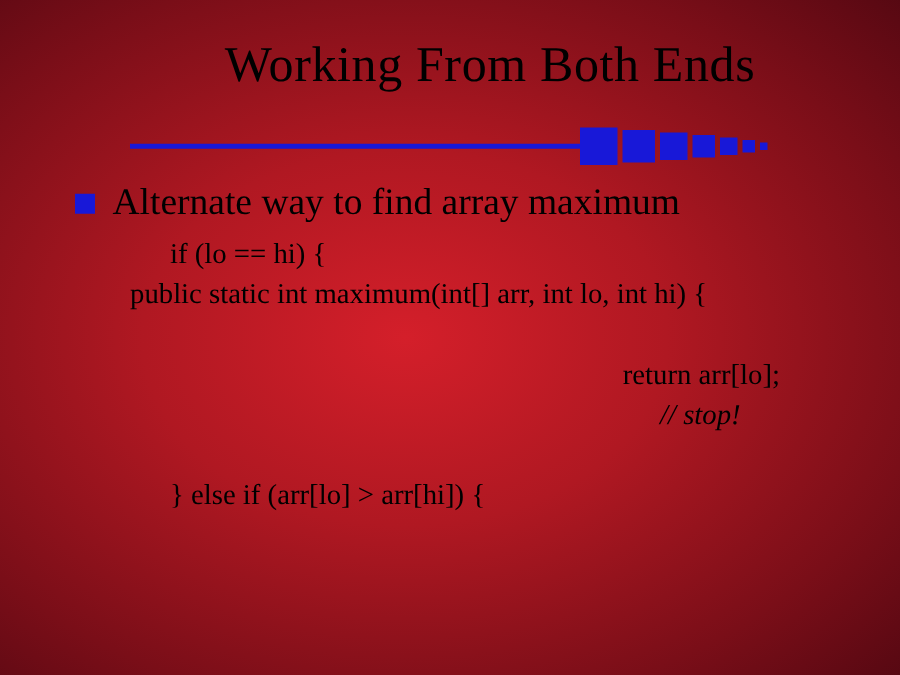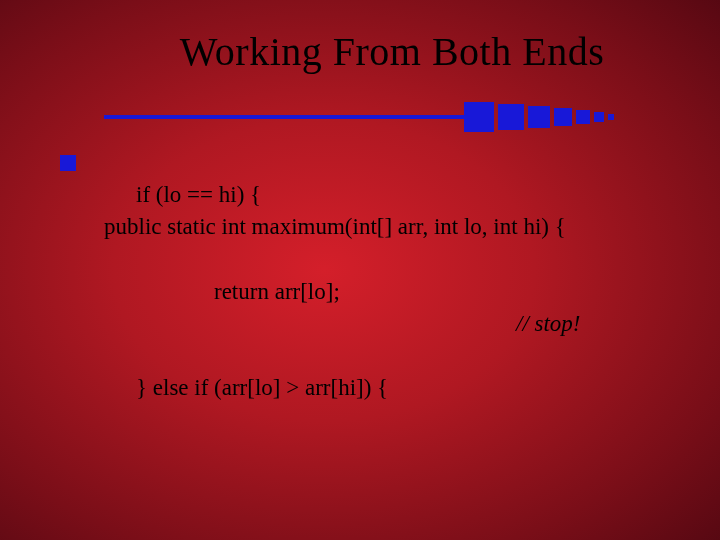--- a/index.html
+++ b/index.html
@@ -70,25 +70,25 @@
     font-size: 30px;
   }
   .code-block {
     margin-top: 8px;
     margin-left: 44px;
     font-size: 23px;
     line-height: 1.4;
   }
   .code-line { white-space: pre; position: relative; }
   .indent1 { padding-left: 32px; }
-  .indent2 { padding-left: 64px; }
+  .indent2 { padding-left: 64px; text-align: right; }
   .comment {
     font-style: italic;
     position: absolute;
-    left: 412px;
+    left: 424px;
   }
 </style>
 </head>
 <body>
 
 <div class="slide">
 
   <div class="title">Working From Both Ends</div>
 
   <div class="decoration">
@@ -100,20 +100,21 @@
       <span class="sq sq5"></span>
       <span class="sq sq6"></span>
       <span class="sq sq7"></span>
     </div>
     <div class="deco-line"></div>
   </div>
 
   <div class="content">
     <div class="bullet-row">
       <div class="bullet"></div>
+      <div class="bullet-text">Alternate way to find array maximum</div>
     </div>
 
     <div class="code-block">
       <div class="code-line indent1">if (lo == hi) {</div>
       <div class="code-line">public static int maximum(int[] arr, int lo, int hi) {</div>
       <div class="code-line indent2">
         <span>return arr[lo];</span>
         <span class="comment">// stop!</span>
       </div>
       <div class="code-line indent1">} else if (arr[lo] &gt; arr[hi]) {</div>

